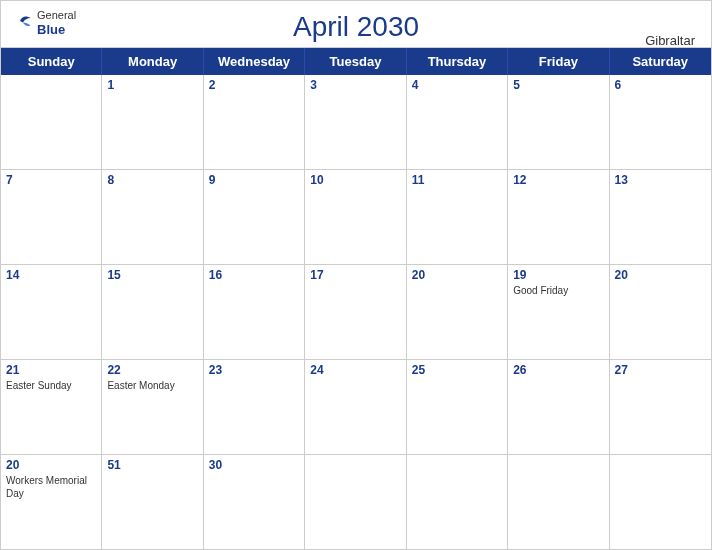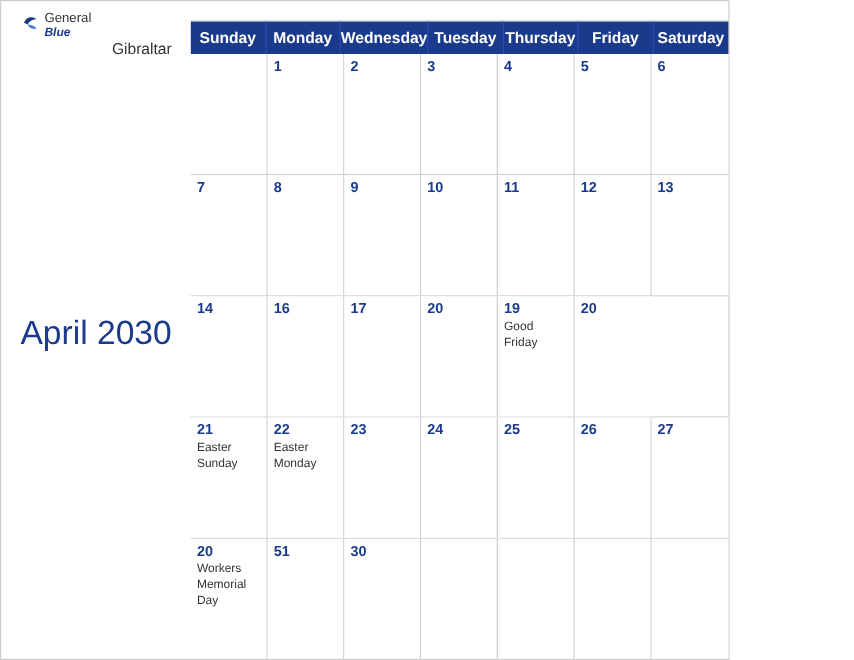--- a/index.html
+++ b/index.html
@@ -4,26 +4,26 @@
   <style>
     * { box-sizing: border-box; margin: 0; padding: 0; }
     body {
       font-family: Arial, sans-serif;
       background: #fff;
       width: 712px;
       height: 550px;
       overflow: hidden;
     }
     .calendar-wrapper {
-      width: 608px;
+      width: 712px;
       height: 550px;
       background: #fff;
       border: 1px solid #ccc;
       display: flex;
-      flex-direction: row;
+      flex-direction: column;
     }
     .calendar-header {
       display: flex;
       align-items: center;
       justify-content: center;
       padding: 10px 16px 4px 16px;
       position: relative;
     }
     .logo-area {
       position: absolute;
@@ -48,21 +48,20 @@
       right: 16px;
       top: 32px;
       font-size: 13px;
       color: #333;
     }
     .calendar-grid {
       flex: 1;
       display: flex;
       flex-direction: column;
       border-top: 1px solid #ccc;
-      margin-top: 16px;
     }
     .day-headers {
       display: grid;
       grid-template-columns: repeat(7, 1fr);
       background: #1a3a8c;
     }
     .day-header {
       text-align: center;
       color: #fff;
       font-size: 13px;
@@ -120,21 +119,21 @@
   <div class="calendar-header">
     <div class="logo-area">
       <div>
         <svg class="logo-bird" viewBox="0 0 24 24" fill="none">
           <path d="M4 12 C6 6, 12 4, 18 8 C14 8, 10 10, 8 14 Z" fill="#1a3a8c"></path>
           <path d="M8 14 C10 18, 14 20, 18 18 C16 16, 12 14, 8 14 Z" fill="#4a7fd4"></path>
         </svg>
       </div>
       <div>
         <div style="font-size:11px;color:#333;line-height:1.2;">General</div>
-        <div style="font-size:10px;color:#1a3a8c;font-weight:bold;line-height:1.2;font-style:italic;">Blue</div>
+        <div style="font-size:13px;color:#1a3a8c;font-weight:bold;line-height:1.2;">Blue</div>
       </div>
     </div>
     <h1 class="calendar-title">April 2030</h1>
     <div class="region-label">Gibraltar</div>
   </div>
 
   <div class="calendar-grid">
     <div class="day-headers">
     <div class="day-header">Sunday</div>
         <div class="day-header">Monday</div>
@@ -187,20 +186,23 @@
           </div>
           <div class="day-cell">
             <div class="day-number">13</div>
           </div>
         </div>
         <div class="week-row">
           <div class="day-cell">
             <div class="day-number">14</div>
           </div>
           <div class="day-cell">
+            <div class="day-number">15</div>
+          </div>
+          <div class="day-cell">
             <div class="day-number">16</div>
           </div>
           <div class="day-cell">
             <div class="day-number">17</div>
           </div>
           <div class="day-cell">
             <div class="day-number">20</div>
           </div>
           <div class="day-cell">
             <div class="day-number">19</div>

